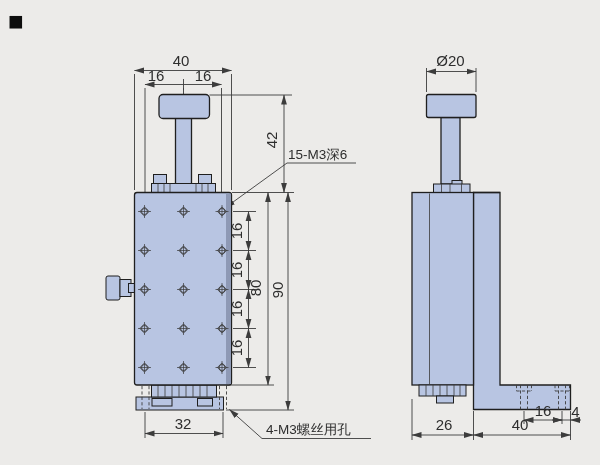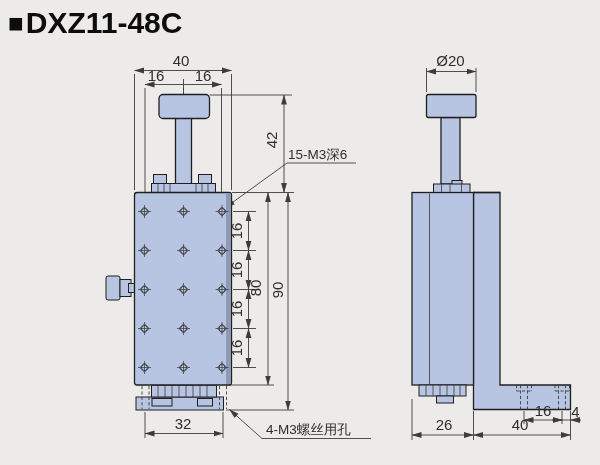--- a/index.html
+++ b/index.html
@@ -18,21 +18,20 @@
   .dashed{stroke:#3c3c3c;stroke-width:0.9;fill:none;stroke-dasharray:3.2,2.2;}
   .holeline{stroke:#3a3a3a;stroke-width:0.8;fill:none;}
 </style>
 </head>
 <body>
 
 <div id="stage">
 
   <div id="title-bar">
     <span class="sq">■</span>
-    <span>DXZ11-48C</span>
   </div>
 
   <svg width="600" height="465" viewBox="0 0 600 465">
     <defs>
       <marker id="arr" markerWidth="11" markerHeight="8" refX="9.5" refY="3.5" orient="auto-start-reverse" markerUnits="userSpaceOnUse">
         <path d="M0,0.6 L10,3.5 L0,6.4 Z" fill="#3c3c3c"></path>
       </marker>
       <g id="hole">
         <path d="M-4.6,0 L0,-4.6 L4.6,0 L0,4.6 Z" fill="none" stroke="#3a3a3a" stroke-width="0.8"></path>
         <circle cx="0" cy="0" r="3" fill="none" stroke="#3a3a3a" stroke-width="0.9"></circle>

